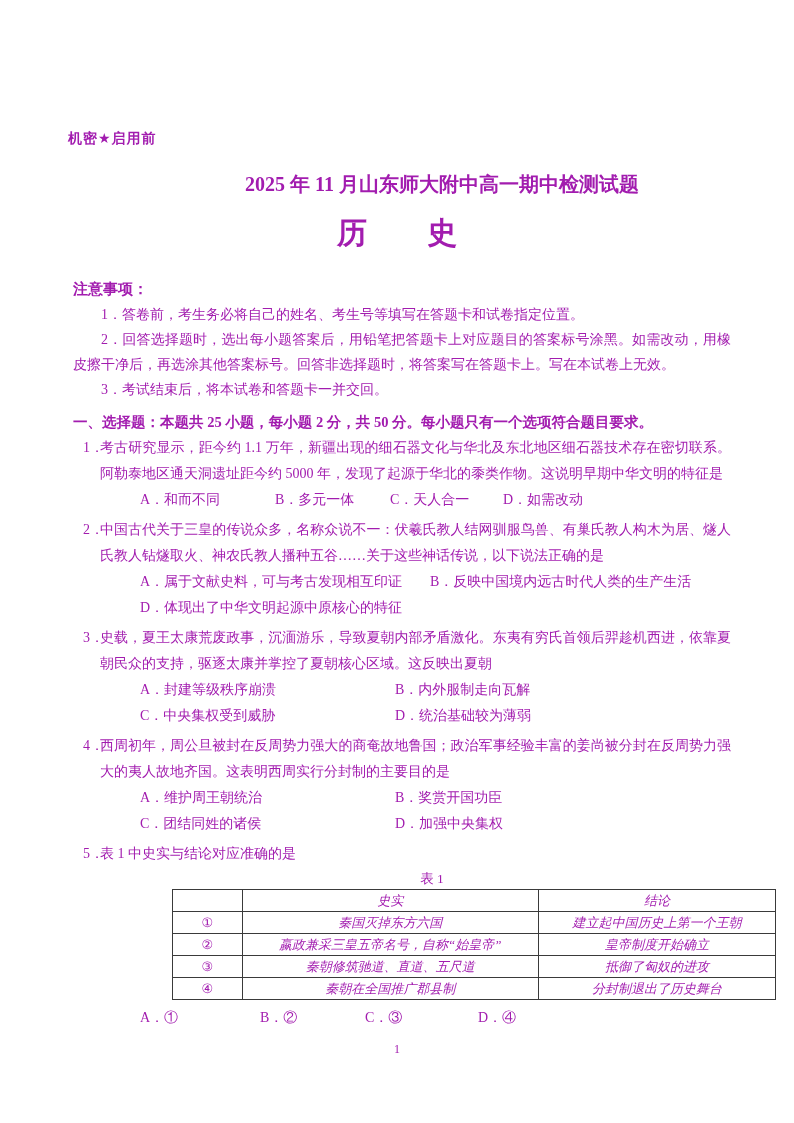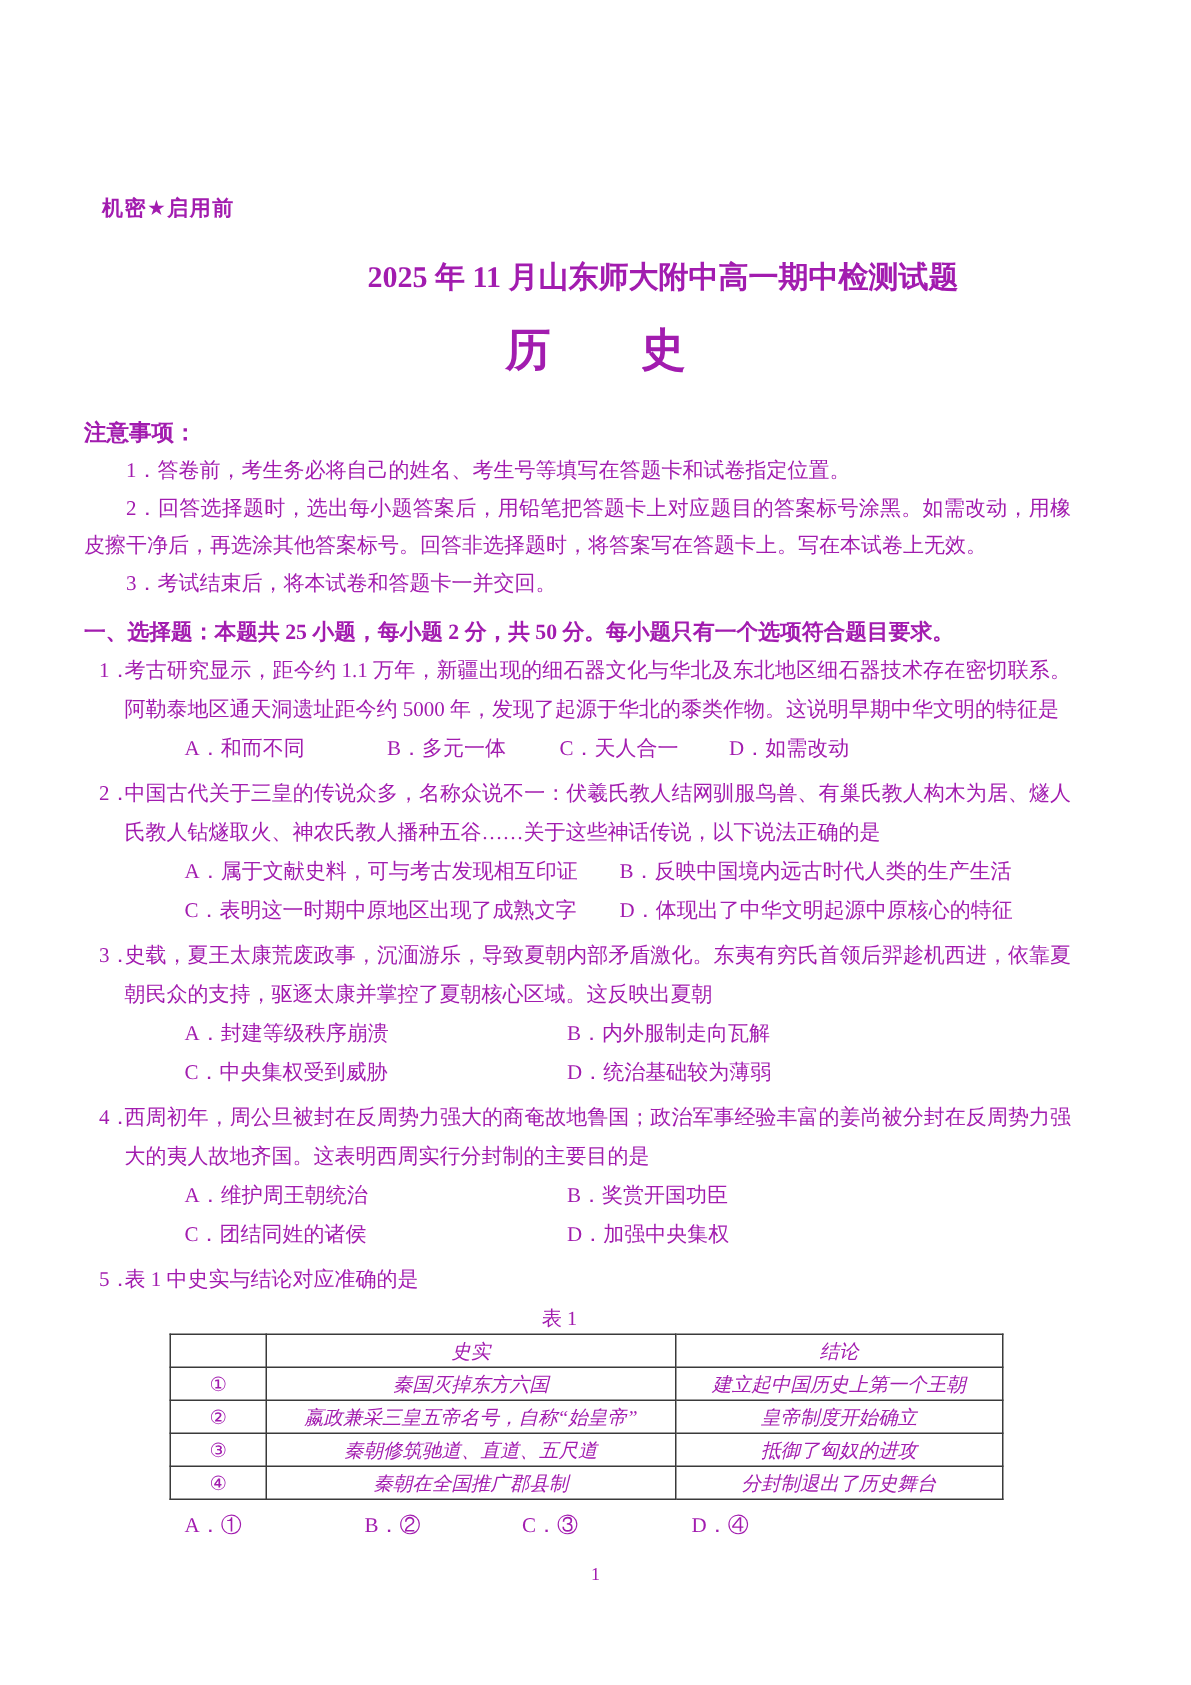--- a/index.html
+++ b/index.html
@@ -42,21 +42,21 @@
     top: 213px;
     left: 0;
     width: 100%;
     text-align: center;
     font-size: 30px;
     font-weight: bold;
     margin: 0;
   }
   .content {
     position: absolute;
-    left: 56px;
+    left: 73px;
     top: 276px;
     width: 658px;
   }
   .notice-heading {
     font-weight: bold;
     font-size: 15px;
     line-height: 26px;
   }
   .notice-item {
     margin: 0;
@@ -96,31 +96,32 @@
     line-height: 26px;
     margin-left: 40px;
   }
   .options span { white-space: nowrap; }
   .cols4-a { grid-template-columns: 135px 115px 113px auto; }
   .cols2-wide { grid-template-columns: 290px auto; }
   .cols2-narrow { grid-template-columns: 255px auto; }
   .cols4-b { grid-template-columns: 120px 105px 113px auto; }
   .table-wrap {
     width: 520px;
+    margin-left: 42px; 
     padding-left: 30px;
   }
   .table-caption {
     text-align: center;
     line-height: 16px;
     font-size: 13.5px;
     margin-top: 4px;
   }
   table.fact-table {
     border-collapse: collapse;
-    width: 556px;
+    width: 604px;
     margin-top: 2px;
     font-size: 13px;
     font-style: italic; 
   }
   table.fact-table th,
   table.fact-table td {
     border: 1px solid #3a3a3a;
     height: 21px;
     text-align: center;
     font-weight: normal;
@@ -171,21 +172,20 @@
         <span>D．如需改动</span>
       </div>
     </div>
 
     <div class="question">
       <span class="qnum normal-weight">2．</span>
       <p class="stem">中国古代关于三皇的传说众多，名称众说不一：伏羲氏教人结网驯服鸟兽、有巢氏教人构木为居、燧人氏教人钻燧取火、神农氏教人播种五谷……关于这些神话传说，以下说法正确的是</p>
       <div class="options cols2-wide">
         <span>A．属于文献史料，可与考古发现相互印证</span>
         <span>B．反映中国境内远古时代人类的生产生活</span>
-        <span>C．表明这一时期中原地区出现了成熟文字</span>
         <span>D．体现出了中华文明起源中原核心的特征</span>
       </div>
     </div>
 
     <div class="question">
       <span class="qnum normal-weight">3．</span>
       <p class="stem">史载，夏王太康荒废政事，沉湎游乐，导致夏朝内部矛盾激化。东夷有穷氏首领后羿趁机西进，依靠夏朝民众的支持，驱逐太康并掌控了夏朝核心区域。这反映出夏朝</p>
       <div class="options cols2-narrow">
         <span>A．封建等级秩序崩溃</span>
         <span>B．内外服制走向瓦解</span>

